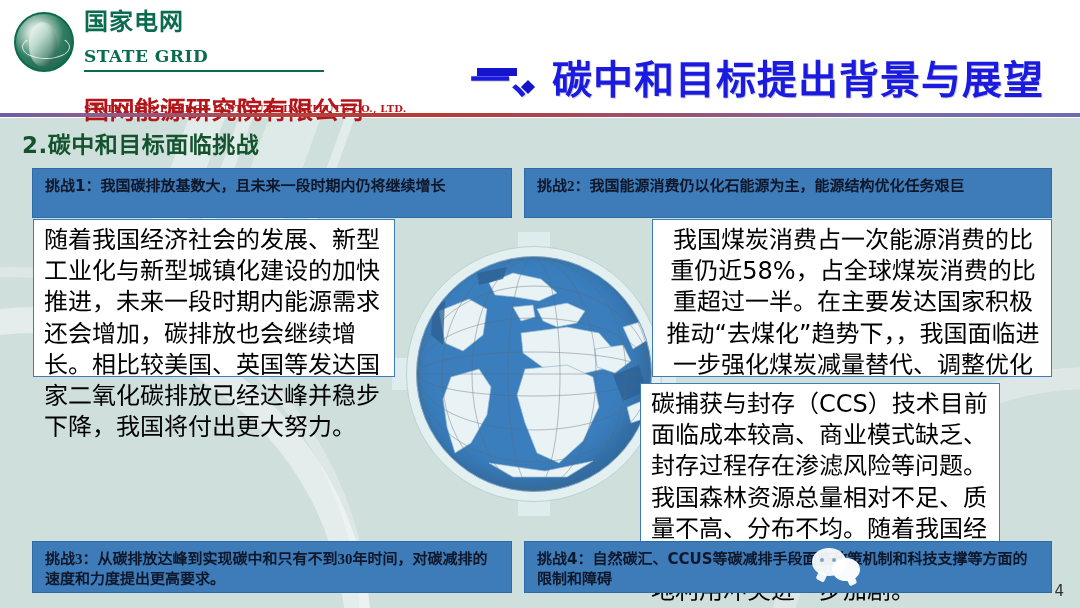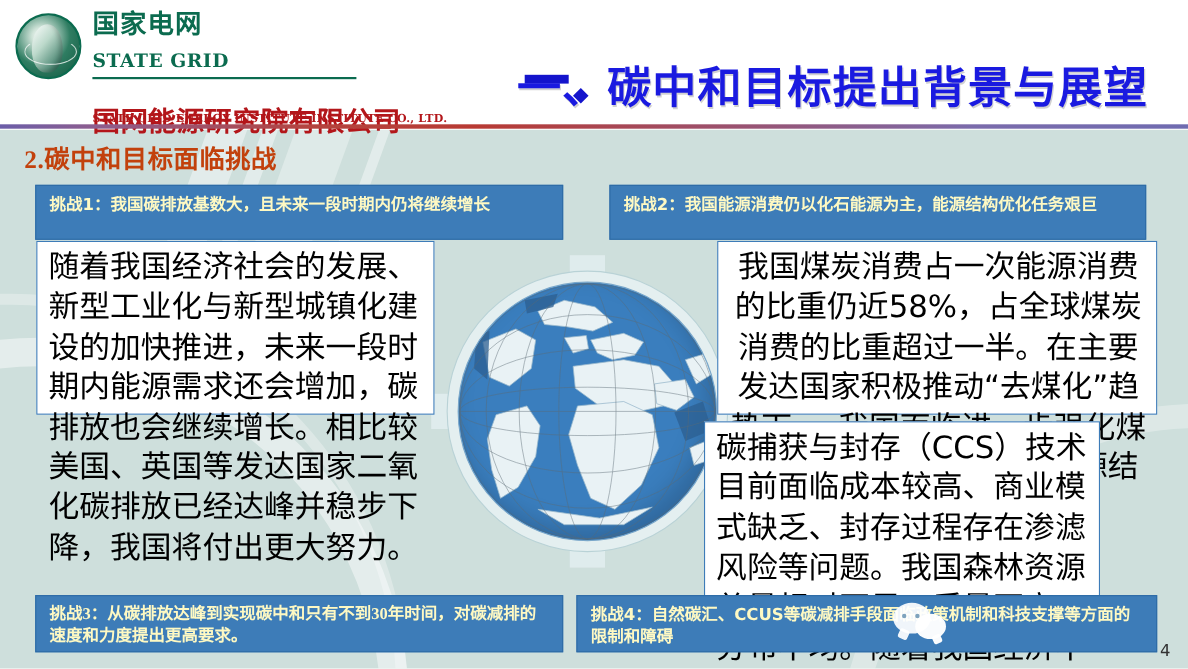--- a/index.html
+++ b/index.html
@@ -66,40 +66,40 @@
   .arc2{
     position:absolute;left:-350px;top:150px;width:700px;height:700px;border-radius:50%;
     border:10px solid rgba(255,255,255,.30);
   }
   .arc3{
     position:absolute;left:760px;top:250px;width:620px;height:620px;border-radius:50%;
     border:22px solid rgba(255,255,255,.30);
   }
 
   .section-title{
-    position:absolute;left:22px;top:126px;font-size:23px;font-weight:bold;color:#c2410c;letter-spacing:.5px;z-index:6;font-family:Liberation Serif, serif;
+    position:absolute;left:22px;top:126px;font-size:23px;font-weight:bold;color:#14532d;letter-spacing:.5px;z-index:6;
   }
 
   
   .hdr-box{
     position:absolute;background:#3d7cb8;border:1px solid #2d6ba6;box-sizing:border-box;
-    color:#fef9c3;font-size:15px;font-weight:bold;line-height:1.35;
+    color:#0f172a;font-size:15px;font-weight:bold;line-height:1.35;
     padding:7px 10px 12px 12px;z-index:7;
   }
   .txt-box{
     position:absolute;background:#ffffff;border:1px solid #3d7cb8;box-sizing:border-box;
-    color:#000000;font-size:28px;line-height:1.30;padding:5px 8px 20px 10px;z-index:7;
+    color:#000000;font-size:24px;line-height:1.30;padding:5px 8px 20px 10px;z-index:7;
   }
 
   #c1-hdr{left:32px;top:168px;width:480px;height:50px;}
   #c1-txt{left:33px;top:219px;width:362px;height:158px;}
   #c1b-txt{left:33px;top:383px;width:362px;height:160px;}
   #c3-hdr{left:32px;top:541px;width:480px;height:52px;font-family:Liberation Serif, serif;}
 
-  #c2-hdr{left:554px;top:168px;width:488px;height:50px;}
+  #c2-hdr{left:524px;top:168px;width:528px;height:50px;font-family:Liberation Serif, serif;}
   #c2-txt{left:652px;top:219px;width:400px;height:158px;text-align:center;}
   #c2b-txt{left:640px;top:383px;width:360px;height:160px;}
   #c4-hdr{left:524px;top:541px;width:528px;height:52px;}
 
   
   .globe-wrap{position:absolute;left:392px;top:232px;width:284px;height:284px;z-index:6;}
   .globe-cross-v{position:absolute;left:126px;top:0;width:32px;height:284px;background:#dfeced;}
   .globe-cross-h{position:absolute;left:0;top:126px;width:284px;height:32px;background:#dfeced;}
   .globe-ring{
     position:absolute;left:14px;top:14px;width:256px;height:256px;border-radius:50%;

